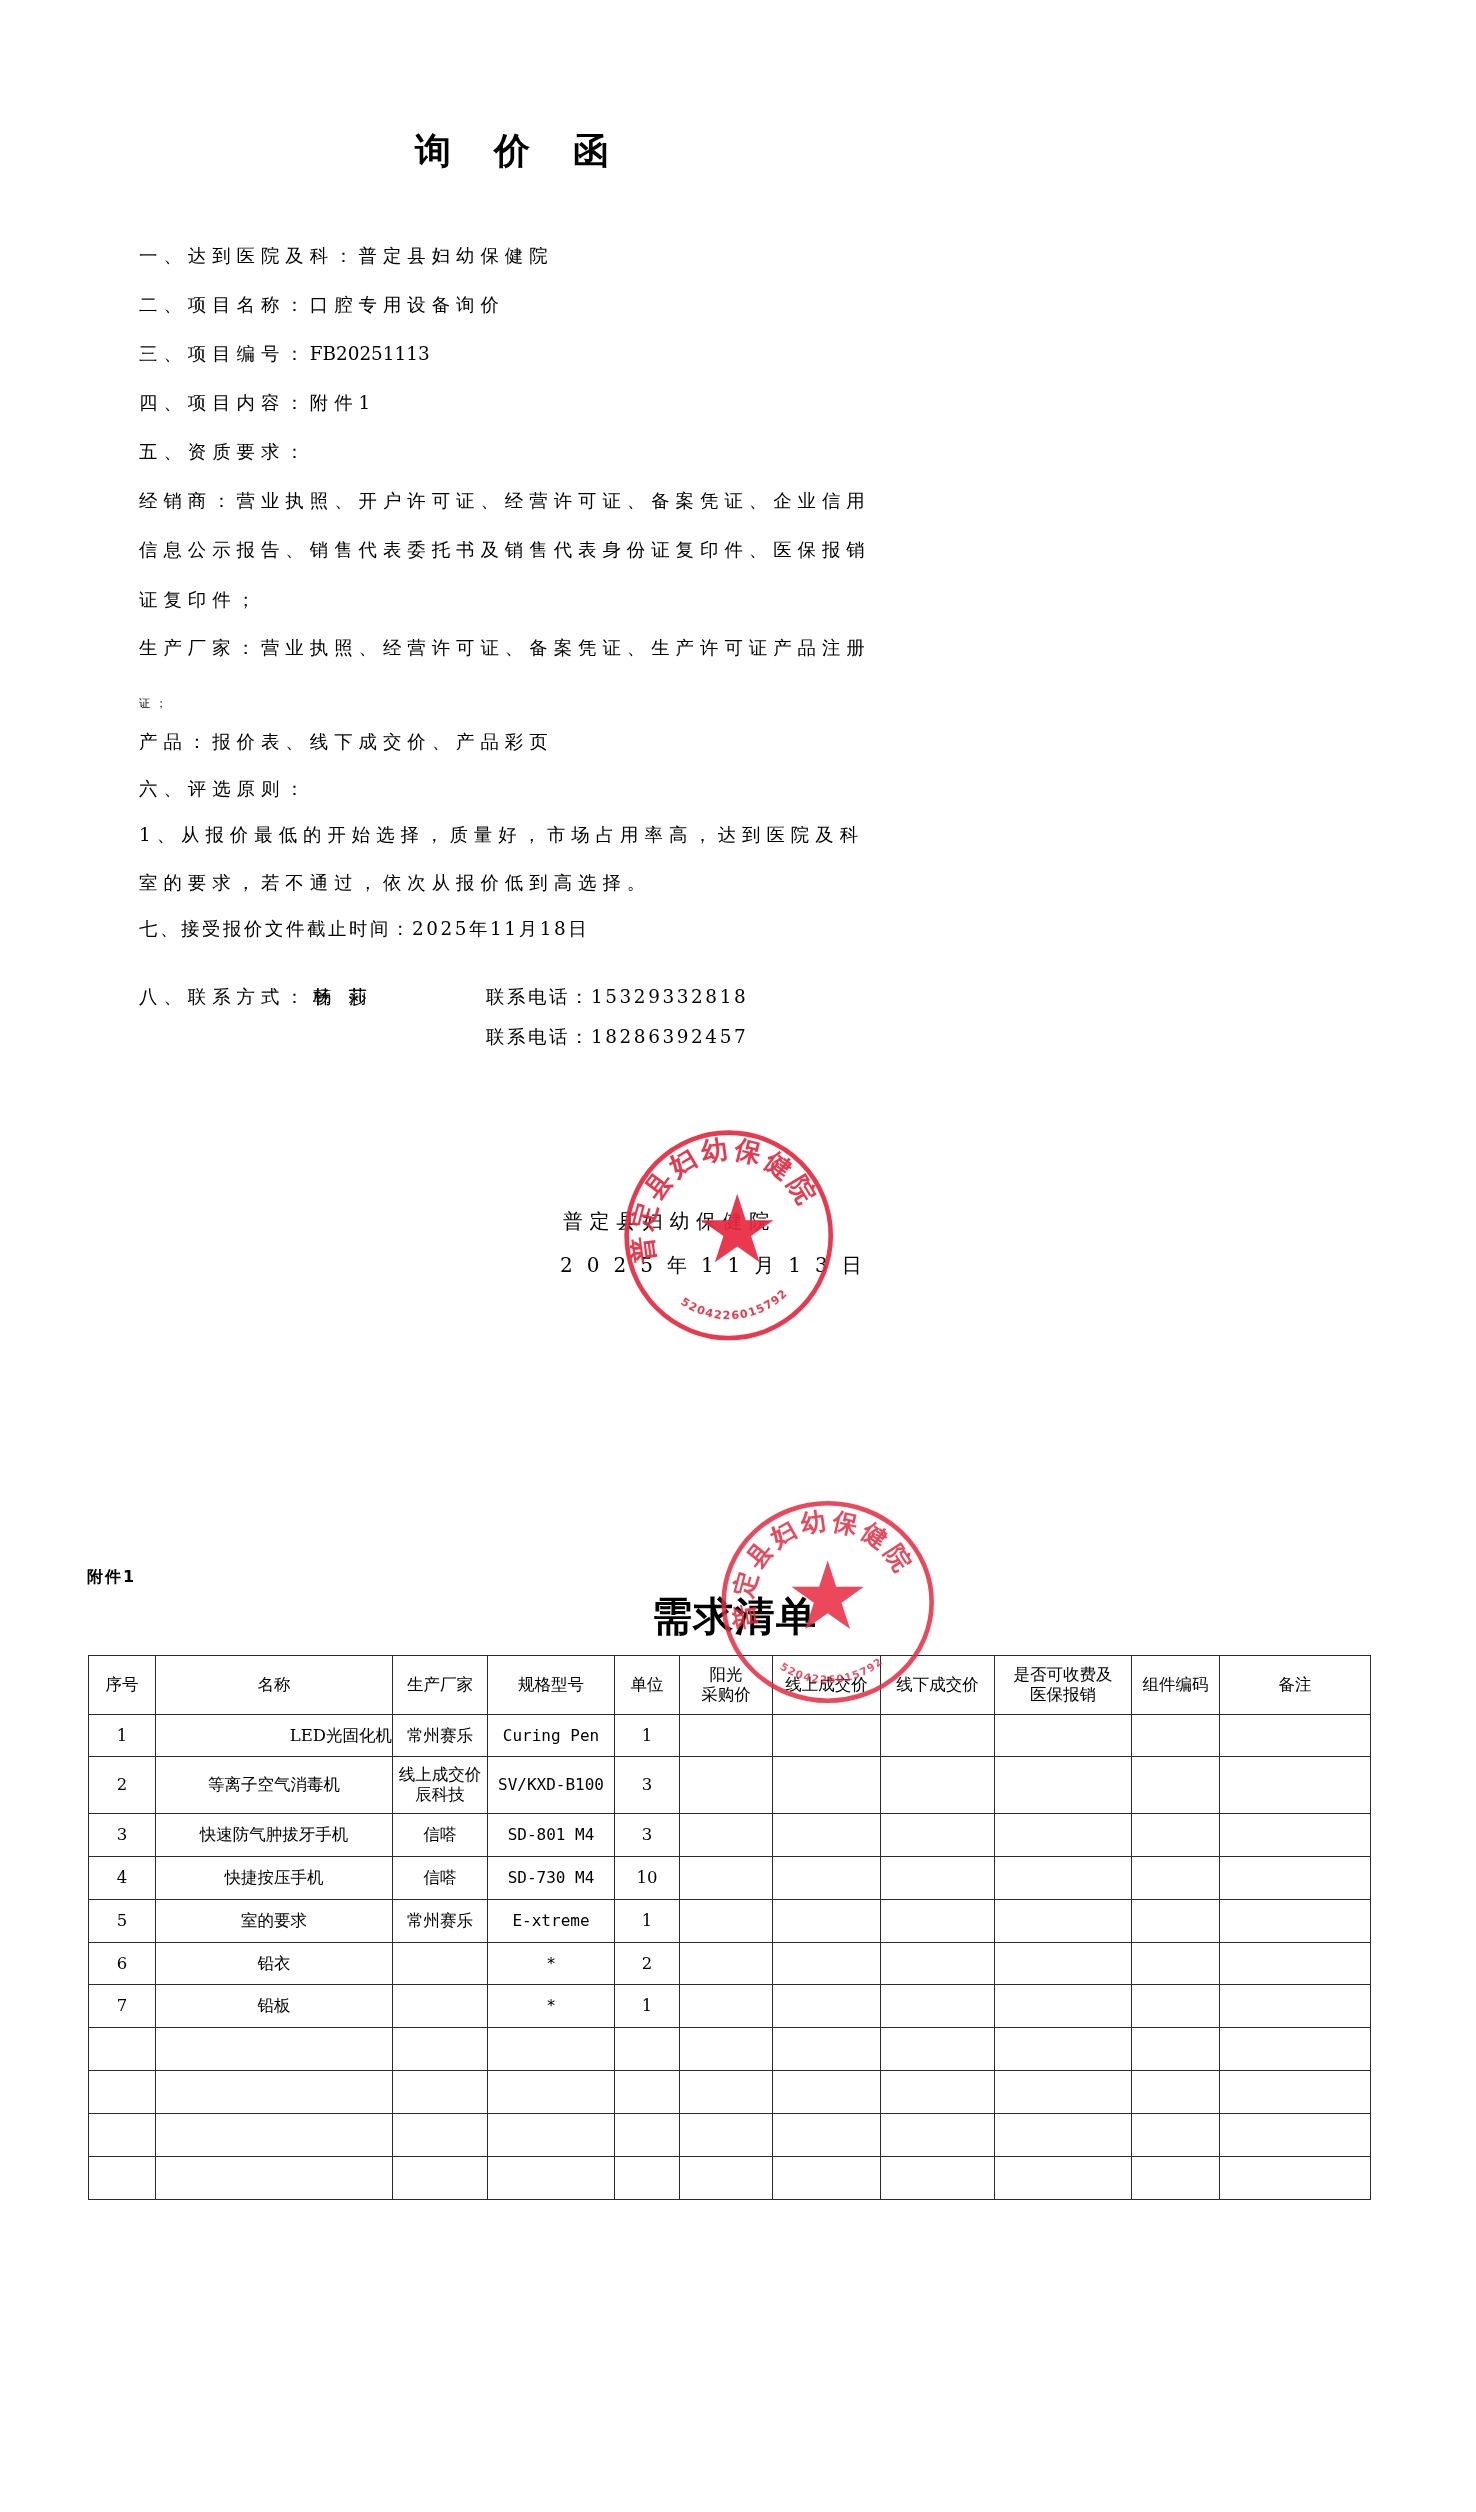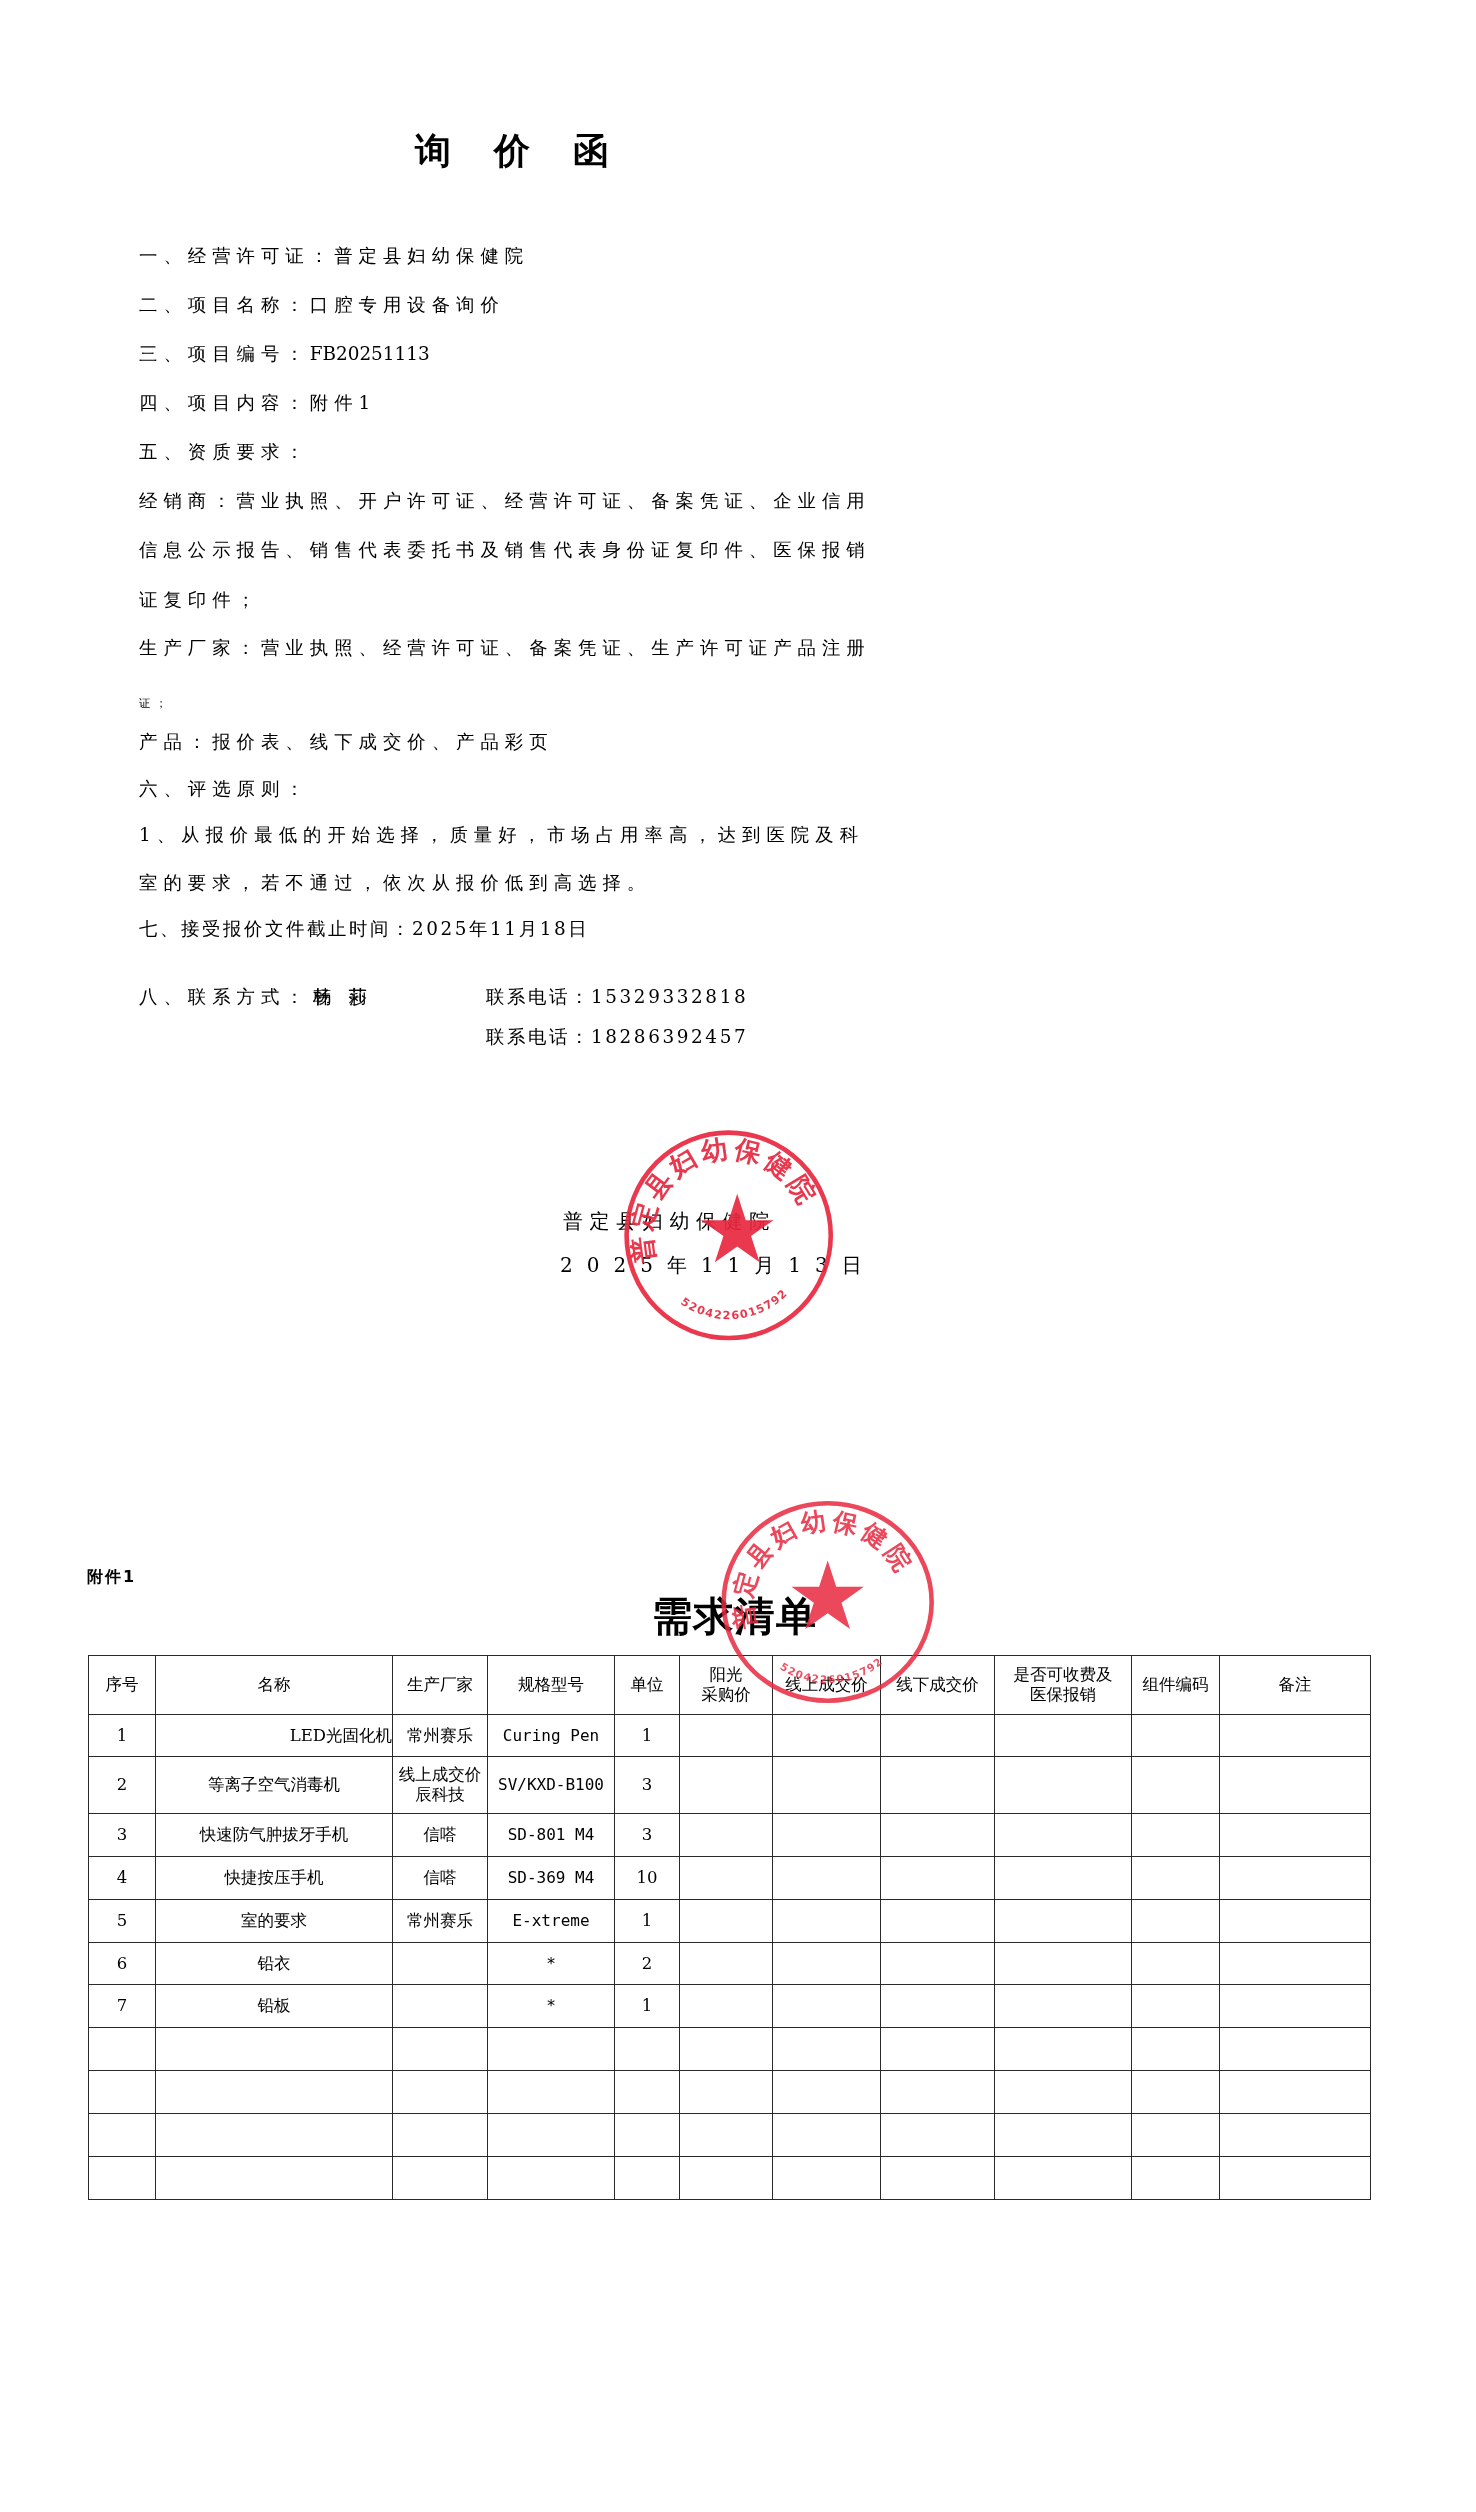--- a/index.html
+++ b/index.html
@@ -23,21 +23,21 @@
   table.req th { font-family:"DejaVu Serif","Liberation Serif",serif; }
   table.req td.mono { font-family:"DejaVu Sans Mono","Liberation Mono",monospace; font-size:16px; }
 
   .stamp { position:absolute; pointer-events:none; }
 </style>
 </head>
 <body>
 
 <div class="abs title">询价函</div>
 
-<div class="abs line" style="top:243px"><span>一、经营许可证：</span><span>普定县妇幼保健院</span></div>
+<div class="abs line" style="top:243px"><span>一、达到医院及科：</span><span>普定县妇幼保健院</span></div>
 <div class="abs line" style="top:292px"><span>二、项目名称：</span><span>口腔专用设备询价</span></div>
 <div class="abs line" style="top:341px"><span>三、项目编号：</span><span style="letter-spacing:0">FB20251113</span></div>
 <div class="abs line" style="top:390px"><span>四、项目内容：</span><span>附件1</span></div>
 <div class="abs line" style="top:439px">五、资质要求：</div>
 
 <div class="abs line" style="top:488px">经销商：营业执照、开户许可证、经营许可证、备案凭证、企业信用</div>
 <div class="abs line" style="top:537px">信息公示报告、销售代表委托书及销售代表身份证复印件、医保报销</div>
 <div class="abs line" style="top:587px">证复印件；</div>
 <div class="abs line" style="top:635px">生产厂家：营业执照、经营许可证、备案凭证、生产许可证产品注册</div>
 <div class="abs line small" style="top:691px">证；</div>
@@ -149,21 +149,21 @@
         <td style="white-space: pre-line;"></td>
         <td style="white-space: pre-line;"></td>
         <td style="white-space: pre-line;"></td>
         <td style="white-space: pre-line;"></td>
         <td style="white-space: pre-line;"></td>
       </tr>
       <tr style="height: 43px;">
         <td style="white-space: pre-line;">4</td>
         <td style="white-space: pre-line;">快捷按压手机</td>
         <td style="white-space: pre-line;">信嗒</td>
-        <td class="mono" style="white-space: pre-line;">SD-369 M4</td>
+        <td class="mono" style="white-space: pre-line;">SD-730 M4</td>
         <td style="white-space: pre-line;">10</td>
         <td style="white-space: pre-line;"></td>
         <td style="white-space: pre-line;"></td>
         <td style="white-space: pre-line;"></td>
         <td style="white-space: pre-line;"></td>
         <td style="white-space: pre-line;"></td>
         <td style="white-space: pre-line;"></td>
       </tr>
       <tr style="height: 43px;">
         <td style="white-space: pre-line;">5</td>

